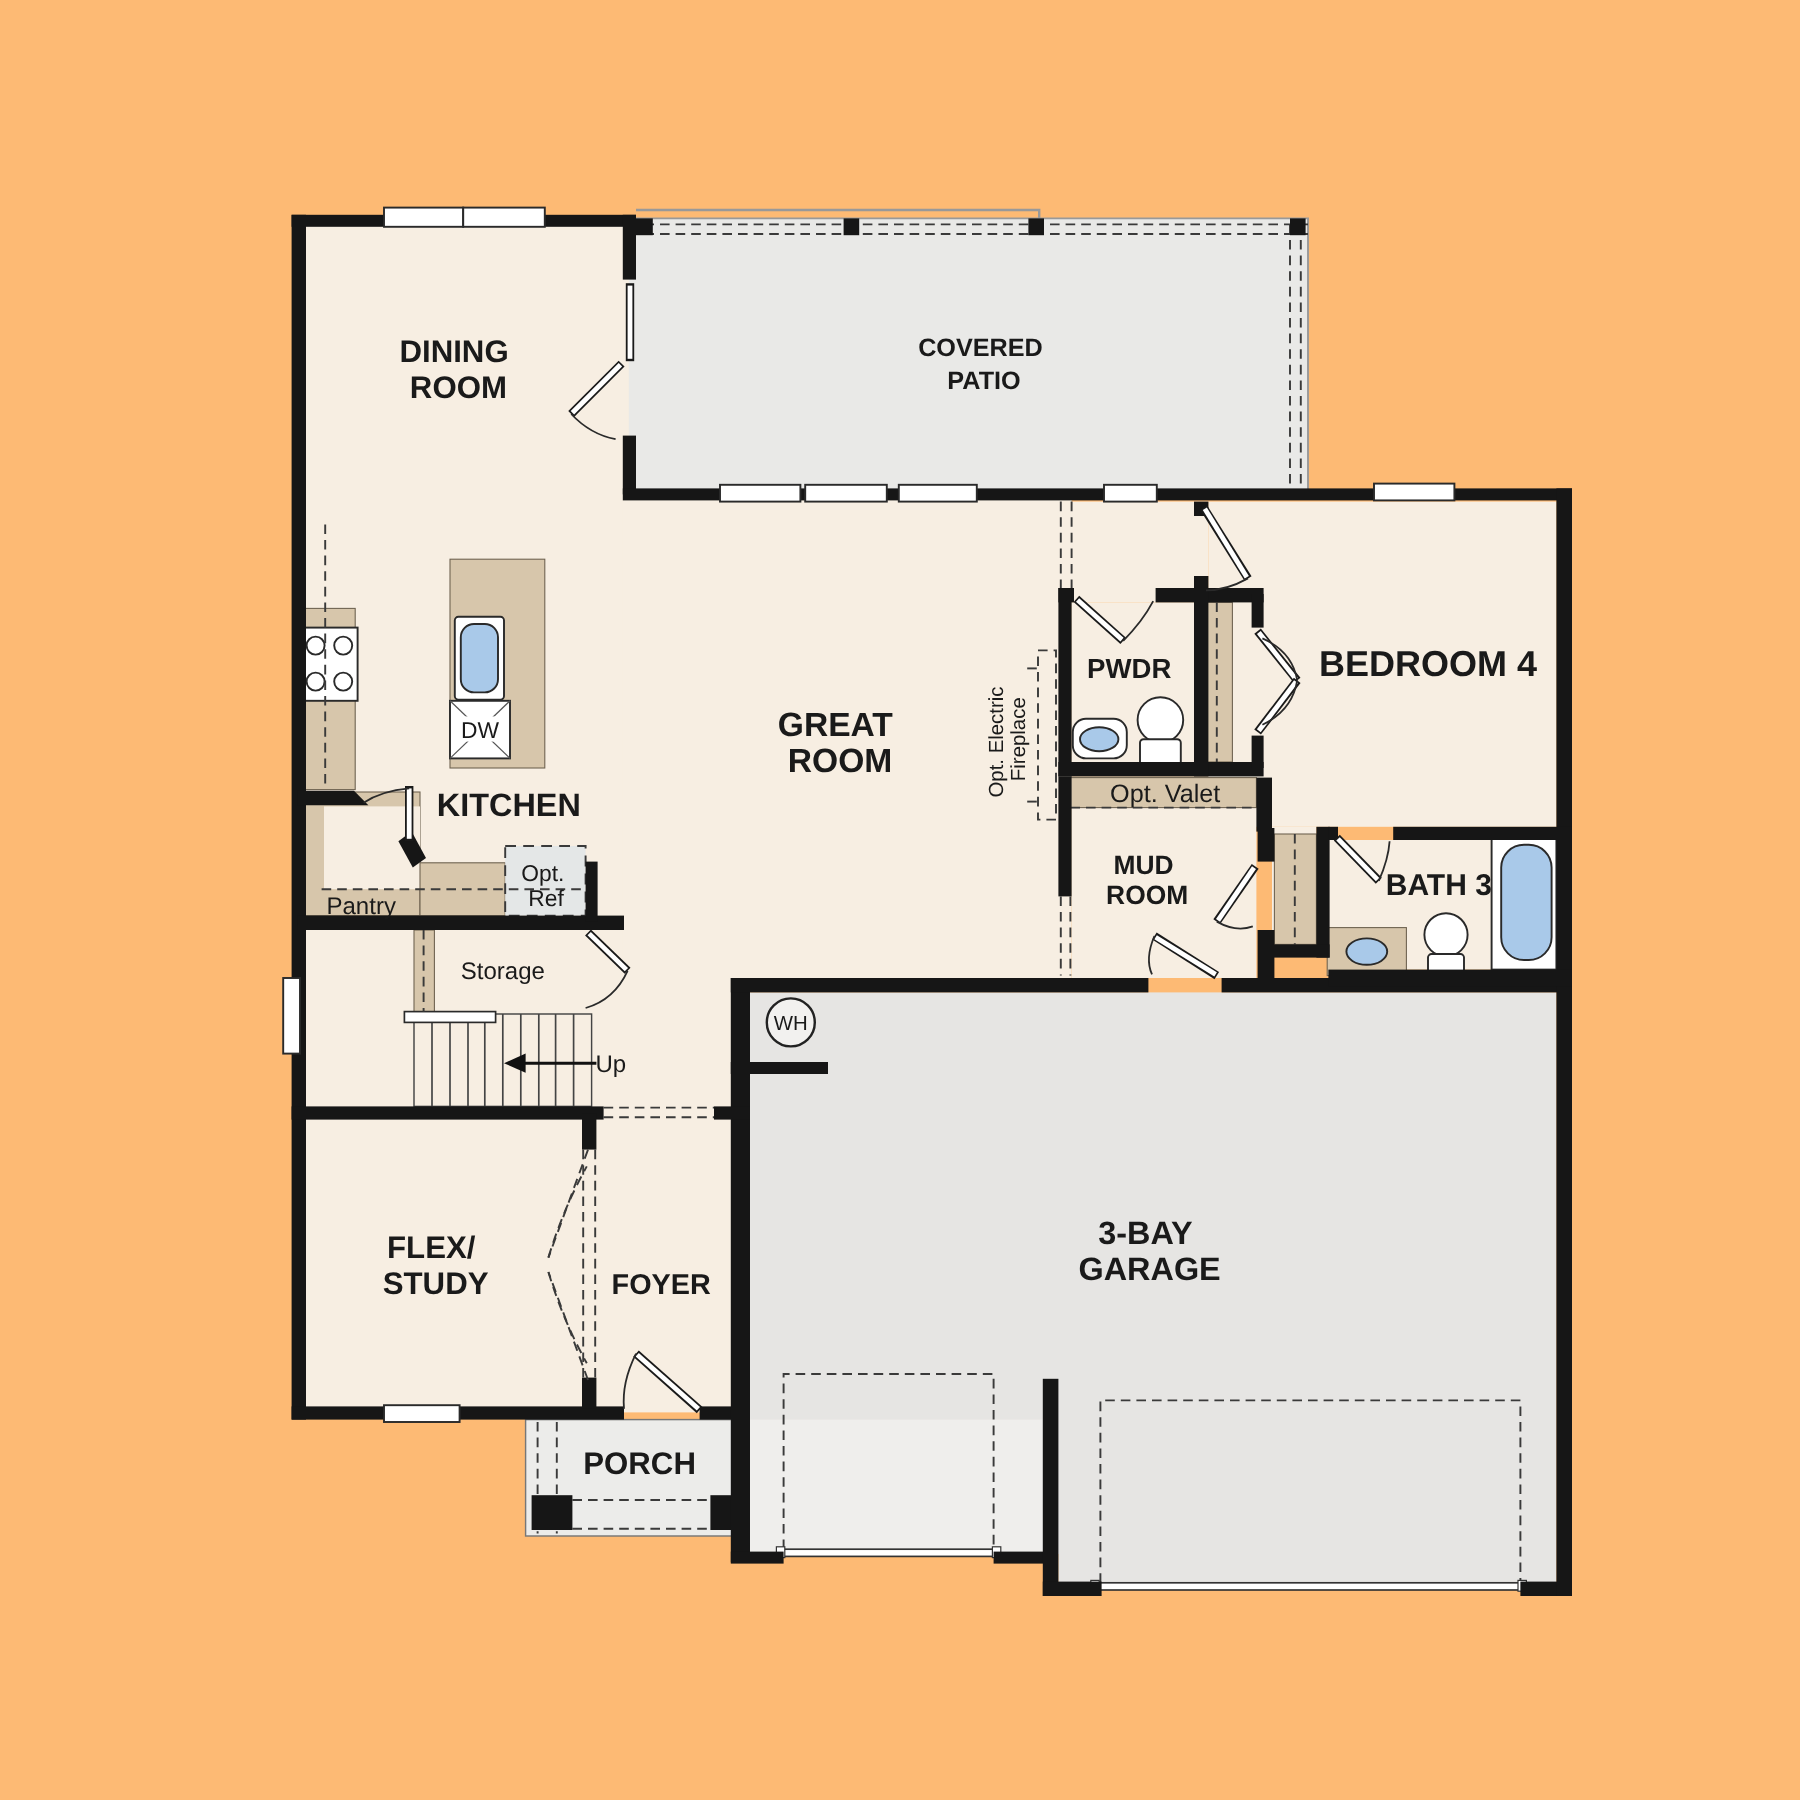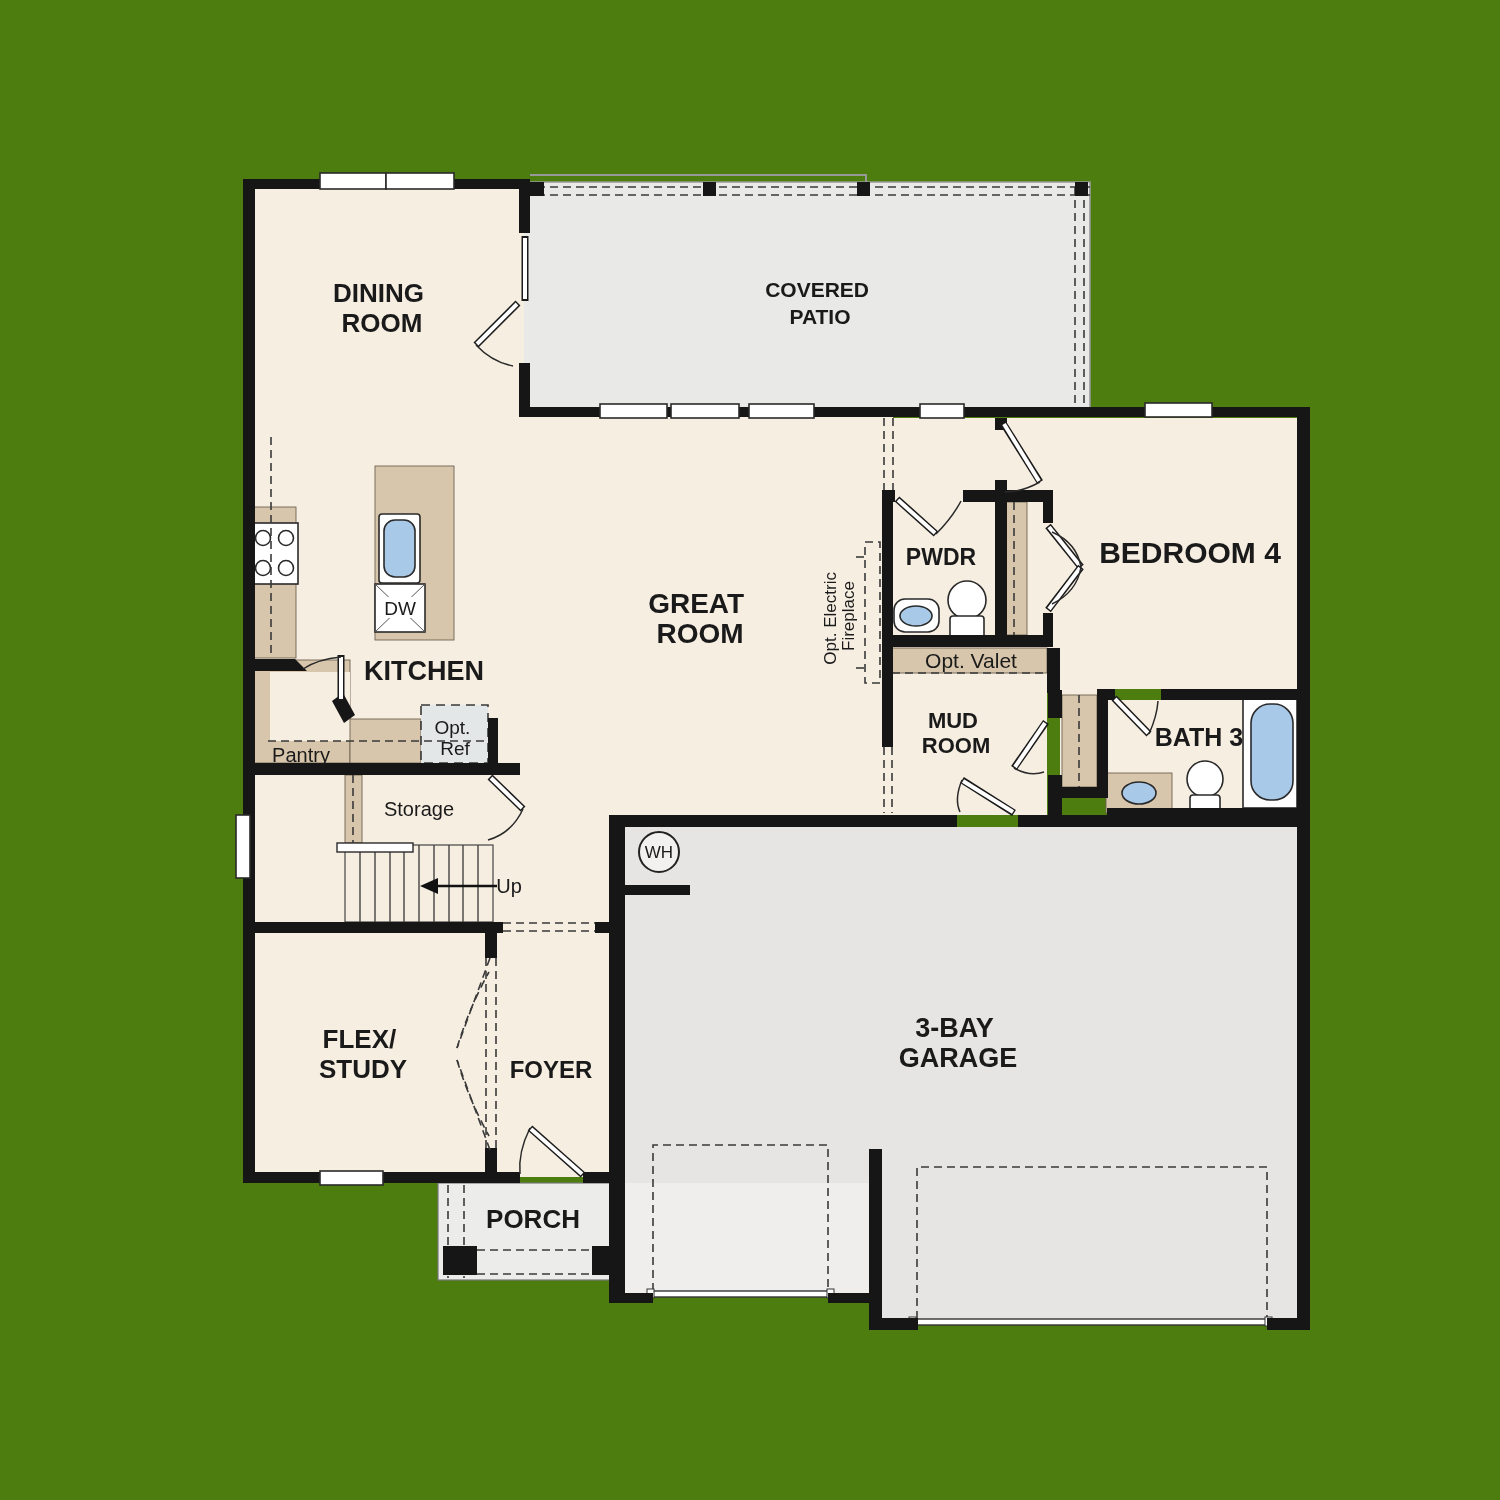--- a/index.html
+++ b/index.html
@@ -1,16 +1,16 @@
 <!DOCTYPE html>
 <html><head>
 <meta charset="utf-8">
 <style>
   html,body{margin:0;padding:0;background:#ffffff;}
-  .page{position:relative;width:1500px;height:1500px;background:#4d7c0f;font-family:"Liberation Sans",sans-serif;}
+  .page{position:relative;width:1500px;height:1500px;background:#fdba74;font-family:"Liberation Sans",sans-serif;}
   svg{position:absolute;left:0;top:0;}
   text{fill:#1a1a1a;font-family:"Liberation Sans",sans-serif;}
   .lbl-b{font-weight:bold;}
   .wall{fill:#161616;}
   .win{fill:#ffffff;stroke:#2a2a2a;stroke-width:1.6;}
   .tan{fill:#d7c6ab;stroke:#6e6250;stroke-width:0.9;}
   .blue{fill:#a9c9e9;stroke:#2a2a2a;stroke-width:1.6;}
   .fixw{fill:#ffffff;stroke:#2a2a2a;stroke-width:1.6;}
   .dash{stroke:#3a3a3a;stroke-width:1.6;stroke-dasharray:8 5;fill:none;}
   .arc{stroke:#2a2a2a;stroke-width:1.5;fill:none;}

